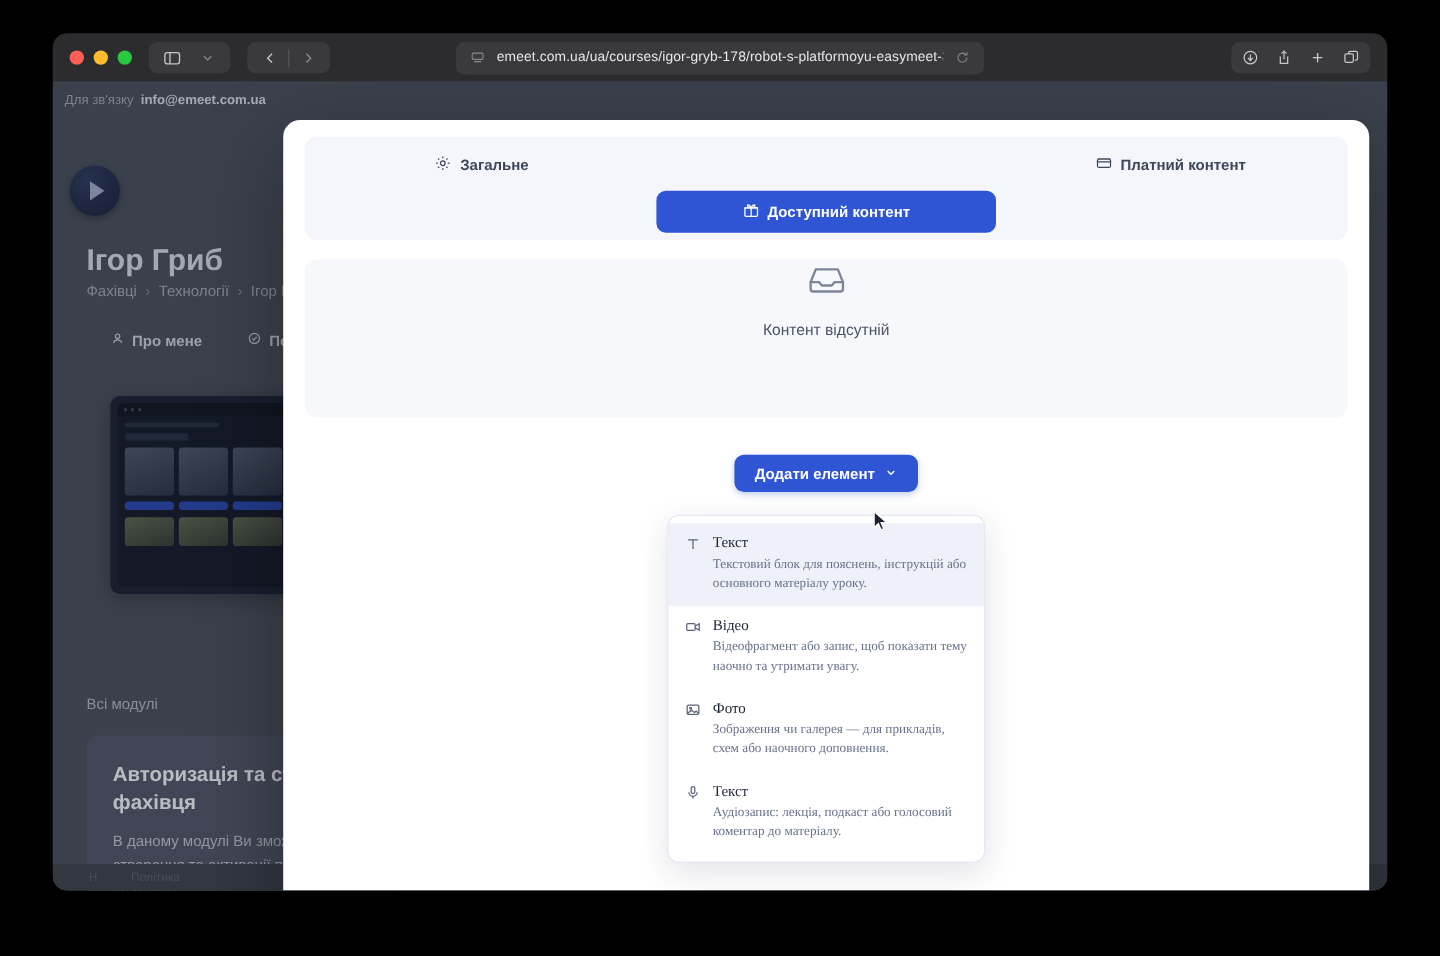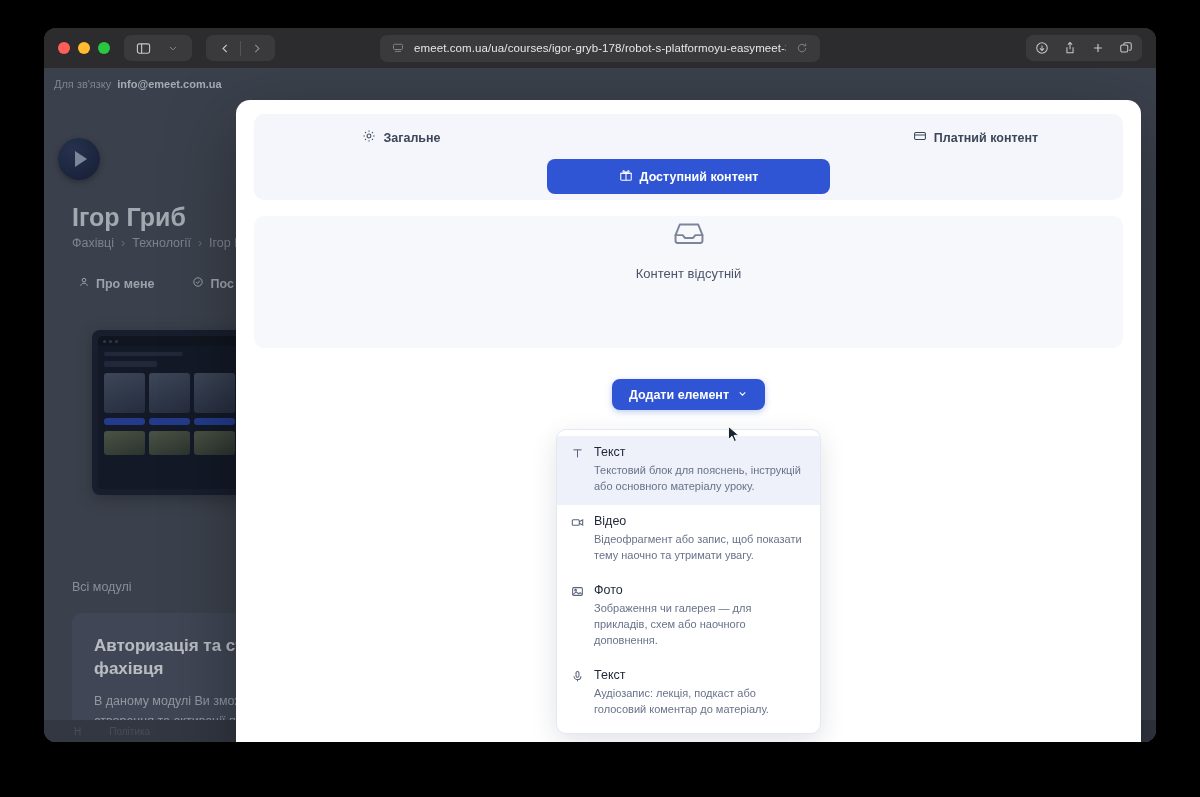--- a/index.html
+++ b/index.html
@@ -110,21 +110,21 @@
     font-size: 25px; font-weight: 700; color: #cdd2da;
   }
   .breadcrumb {
     position: absolute; left: 28px; top: 168px;
     font-size: 12.5px; color: #9aa1ac;
     display: flex; gap: 7px; align-items: center;
     white-space: nowrap;
   }
   .crumb-sep { color: #7d8591; }
   .page-tabs {
-    position: absolute; left: 34px; top: 208px;
+    position: absolute; left: 48px; top: 208px;
     display: flex; gap: 38px;
     font-size: 12.5px; font-weight: 700; color: #c3c9d2;
   }
   .page-tab { display: flex; align-items: center; gap: 6px; }
 
   .preview-card {
     position: absolute; left: 48px; top: 262px;
     width: 200px; height: 165px;
     border-radius: 8px;
     background: #1a2133;
@@ -266,20 +266,21 @@
     border-radius: 10px;
     box-shadow: 0 8px 26px rgba(30,40,70,.13);
     padding: 6px 0;
     position: relative;
   }
   .dd-item {
     display: flex;
     gap: 10px;
     padding: 9px 14px 10px 14px;
     cursor: pointer;
+    font-family: Liberation Serif, serif;
   }
   .dd-item.active { background: #eef1fa; }
   .dd-ico { color: #5a6479; flex: none; margin-top: 2px; }
   .dd-ico svg { width: 13px; height: 13px; display: block; }
   .dd-title { font-size: 12.5px; color: #1e2537; font-weight: 400; line-height: 1.2; }
   .dd-desc { font-size: 11px; color: #68728a; line-height: 1.45; margin-top: 3px; }
 
   .cursor {
     position: absolute;
     left: 728px; top: 426px;

